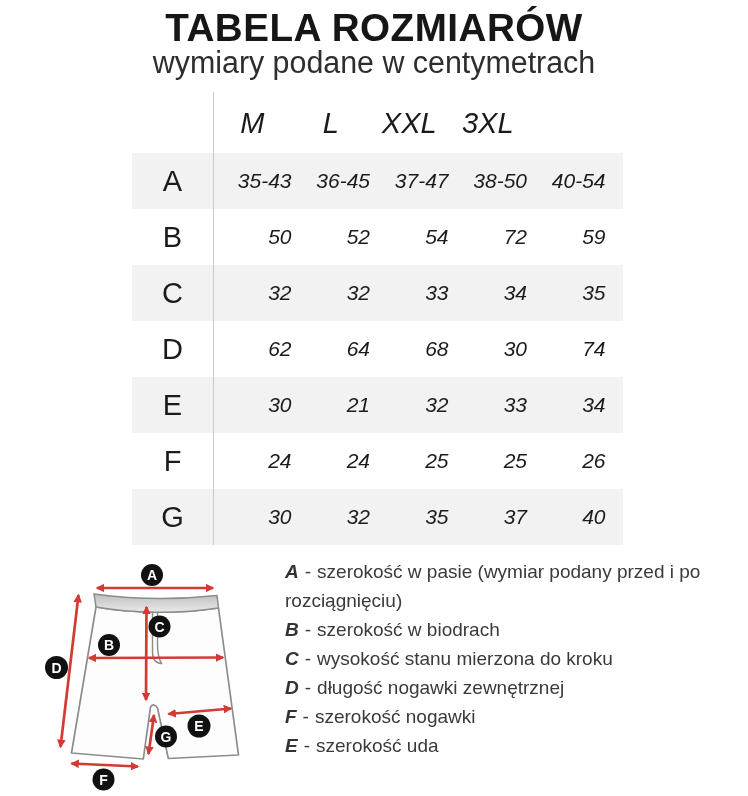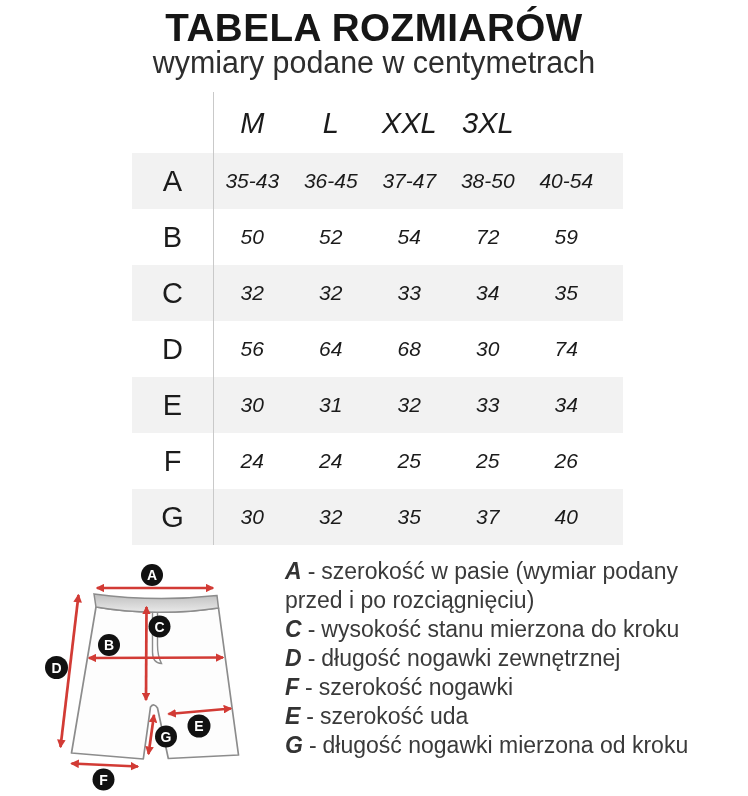--- a/index.html
+++ b/index.html
@@ -29,21 +29,21 @@
   .size-cell {
     width:78.5px; text-align:center; font-style:italic; font-size:29px; color:#1b1b1b;
   }
   .table-rows { position:absolute; left:132px; top:153px; width:491px; }
   .trow { display:flex; align-items:center; height:56px; }
   .trow.alt { background:#f2f2f2; }
   .label-cell {
     width:81px; text-align:center; font-size:29px; color:#1b1b1b;
   }
   .val-cell {
-    width:78.5px; text-align:center; font-style:italic; font-size:21px; color:#1b1b1b;
+    width:78.5px; text-align:right; font-style:italic; font-size:21px; color:#1b1b1b;
   }
   .vline {
     position:absolute; left:213px; top:92px; width:1px; height:453px;
     background:#c9c9c9;
   }
 
   
   .diagram { position:absolute; left:40px; top:555px; }
   .shorts-outline-stroke { fill:#fdfdfd; stroke:#8c8c8c; stroke-width:1.7; stroke-linejoin:round; }
   .waistband-stroke { stroke:#8c8c8c; stroke-width:1.5; }
@@ -51,21 +51,21 @@
   .arrow { stroke-width:2.7; stroke-linecap:butt; }
   #ah path { fill:#d23b35; }
   .badge-letter {
     font-family:"Liberation Sans", sans-serif; font-weight:bold; font-size:14px;
     fill:#ffffff; text-anchor:middle;
   }
 
   
   .legend {
     position:absolute; left:285px; top:557px; width:430px;
-    font-size:23px; line-height:29px; color:#3a3a3a;
+    font-size:19px; line-height:29px; color:#3a3a3a;
   }
   .legend-entry b { font-style:italic; font-weight:bold; color:#333; }
   .legend-entry .sep { margin:0 6px; }
 </style>
 </head>
 <body>
 
 <div class="page">
 
   <h1 class="title">TABELA ROZMIARÓW</h1>
@@ -99,30 +99,30 @@
     <div class="trow alt">
       <div class="label-cell">C</div>
       <div class="val-cell">32</div>
       <div class="val-cell">32</div>
       <div class="val-cell">33</div>
       <div class="val-cell">34</div>
       <div class="val-cell">35</div>
     </div>
     <div class="trow">
       <div class="label-cell">D</div>
-      <div class="val-cell">56</div>
+      <div class="val-cell">62</div>
       <div class="val-cell">64</div>
       <div class="val-cell">68</div>
       <div class="val-cell">30</div>
       <div class="val-cell">74</div>
     </div>
     <div class="trow alt">
       <div class="label-cell">E</div>
       <div class="val-cell">30</div>
-      <div class="val-cell">31</div>
+      <div class="val-cell">21</div>
       <div class="val-cell">32</div>
       <div class="val-cell">33</div>
       <div class="val-cell">34</div>
     </div>
     <div class="trow">
       <div class="label-cell">F</div>
       <div class="val-cell">24</div>
       <div class="val-cell">24</div>
       <div class="val-cell">25</div>
       <div class="val-cell">25</div>
@@ -197,29 +197,29 @@
         <text class="badge-letter" x="63.5" y="229.5">F</text>
       </g>
     </g>
   </svg>
 
   <div class="legend">
     <div class="legend-entry">
       <b>A</b><span class="sep">-</span><span>szerokość w pasie (wymiar podany przed i po rozciągnięciu)</span>
     </div>
     <div class="legend-entry">
+      <b>B</b><span class="sep">-</span><span>szerokość w biodrach</span>
+    </div>
+    <div class="legend-entry">
       <b>C</b><span class="sep">-</span><span>wysokość stanu mierzona do kroku</span>
     </div>
     <div class="legend-entry">
       <b>D</b><span class="sep">-</span><span>długość nogawki zewnętrznej</span>
     </div>
     <div class="legend-entry">
       <b>F</b><span class="sep">-</span><span>szerokość nogawki</span>
     </div>
     <div class="legend-entry">
       <b>E</b><span class="sep">-</span><span>szerokość uda</span>
     </div>
-    <div class="legend-entry">
-      <b>G</b><span class="sep">-</span><span>długość nogawki mierzona od kroku</span>
-    </div>
   </div>
 
 </div>
 
 </body></html>

